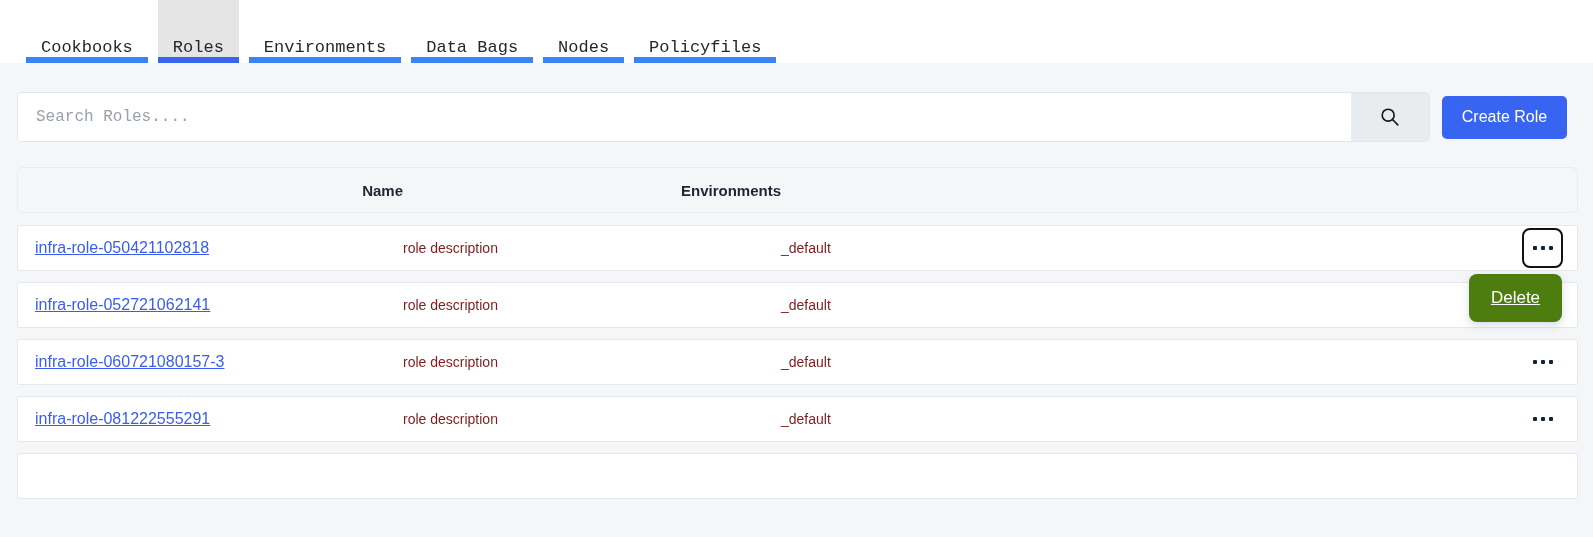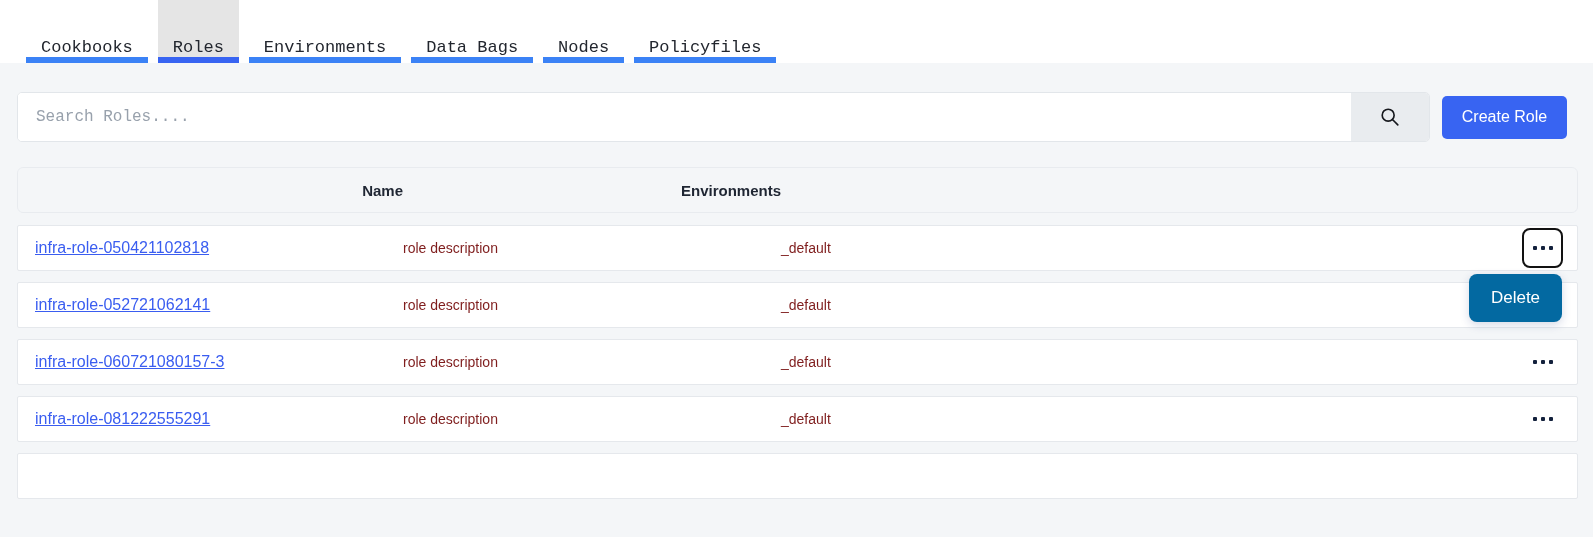--- a/index.html
+++ b/index.html
@@ -143,30 +143,31 @@
     background: #13213c;
     border-radius: 1px;
   }
 
   .delete-popup {
     position: absolute;
     right: 15px;
     top: 48px;
     width: 93px;
     height: 48px;
-    background: #0369a1;
+    background: #4d7c0f;
     color: #ffffff;
     border: none;
     border-radius: 8px;
     font-size: 17px;
     font-family: inherit;
     text-align: center;
     z-index: 20;
     box-shadow: 0 3px 10px rgba(30, 50, 120, 0.18);
     cursor: pointer;
+    text-decoration: underline;
   }
 </style>
 </head>
 <body>
 
 <nav class="tabbar">
   <div class="tab">
       <span>Cookbooks</span>
     </div>
   <div class="tab active">

